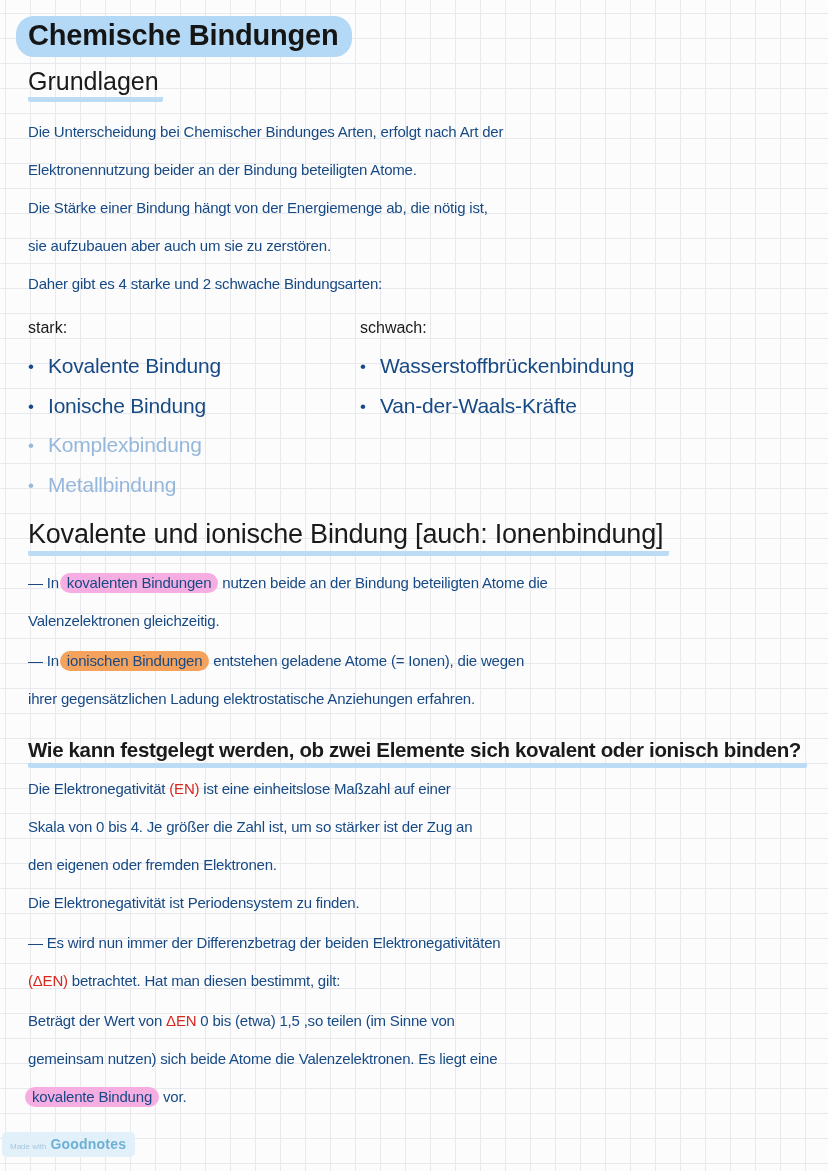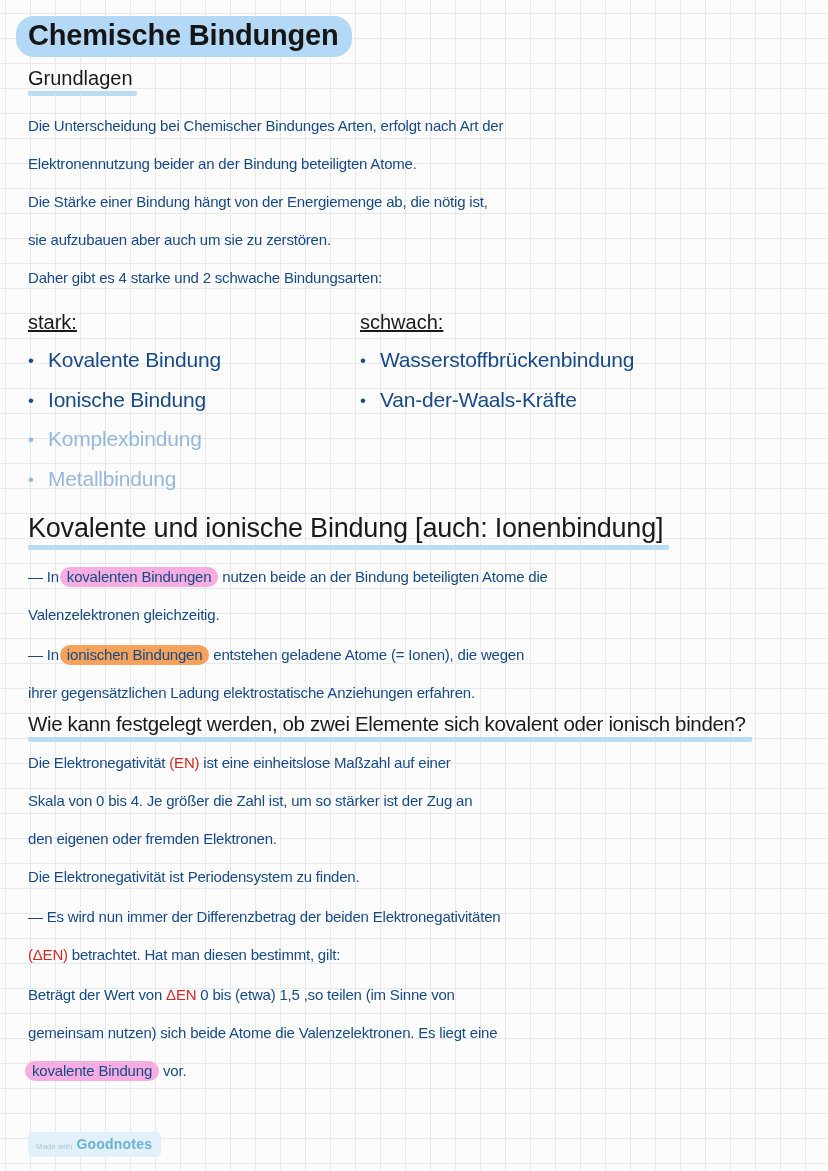--- a/index.html
+++ b/index.html
@@ -29,21 +29,21 @@
     letter-spacing:-0.2px;
     color:#151515;
     background:#b4d9f6;
     padding:3px 14px 5px 12px;
     margin-left:-12px;
     border-radius:18px;
   }
   .subtitle{
     display:inline-block;
     margin:4px 0 0 0;
-    font-size:20px;
+    font-size:25px;
     font-weight:normal;
     color:#1a1a1a;
     border-bottom:5px solid #bcdcf5;
     border-radius:2px;
     padding:0 4px 1px 0;
   }
   .body{
     margin:0;
     font-size:15px;
     letter-spacing:-0.2px;
@@ -52,24 +52,23 @@
     color:#174a85;
   }
   .intro{margin-top:11px;}
   .columns{
     display:flex;
     margin-top:6px;
   }
   .col-strong{width:332px;flex:0 0 332px;}
   .col-weak{flex:1;}
   .list-header{
-    font-size:20px;
+    font-size:16px;
     color:#1a1a1a;
     line-height:38px;
-    text-decoration:underline;
   }
   .list-item{
     font-size:21px;
     letter-spacing:-0.2px;
     line-height:38.5px;
     color:#174a85;
   }
   .list-item .bullet{
     display:inline-block;
     width:20px;
@@ -86,36 +85,37 @@
     color:#1a1a1a;
     letter-spacing:-0.2px;
     border-bottom:5px solid #bcdcf5;
     border-radius:2px;
     padding:0 6px 1px 0;
   }
   .question{
     font-size:20.5px;
     letter-spacing:-0.35px;
     white-space:nowrap;
-    margin-top:0;
+    margin-top:20px;
+    font-weight:bold;
   }
   .para{margin-top:8px;}
   .para-tight{margin-top:2px;}
   .hl{
     padding:1px 7px 2px 7px;
     border-radius:11px;
     margin-left:-3px;
     text-align:right;
   }
   .hl-pink{background:#f6ade1;}
   .hl-orange{background:#f4a25c;}
   .red{color:#d6281f;}
   .watermark{
     position:absolute;
-    left:28px;top:1132px;
+    left:2px;top:1132px;
     background:#e2f0fa;
     border-radius:5px;
     padding:3px 9px 4px 8px;
     white-space:nowrap;
   }
   .watermark .made{
     font-size:8px;
     color:#a6c9dd;
     margin-right:4px;
   }

